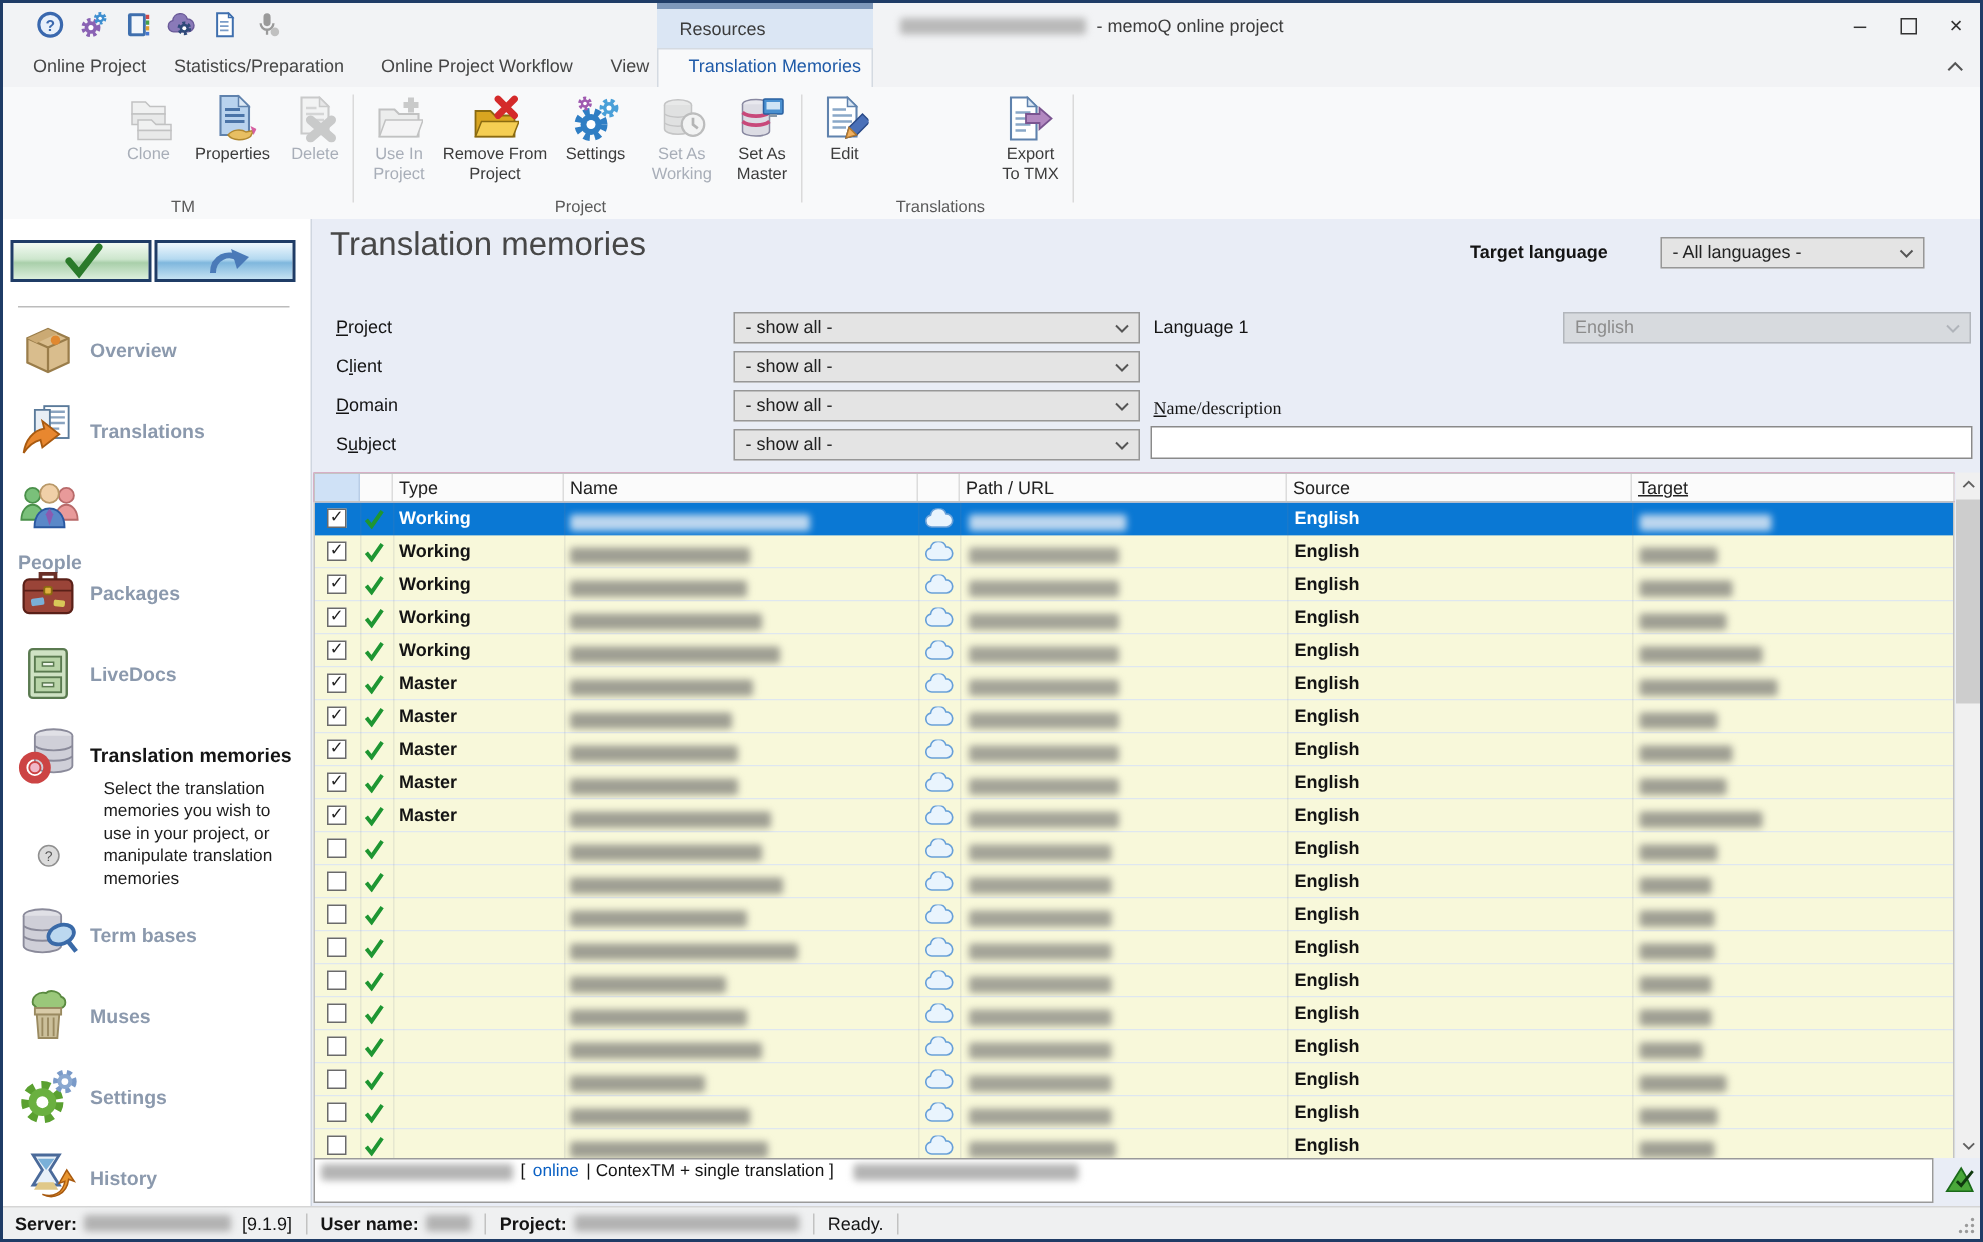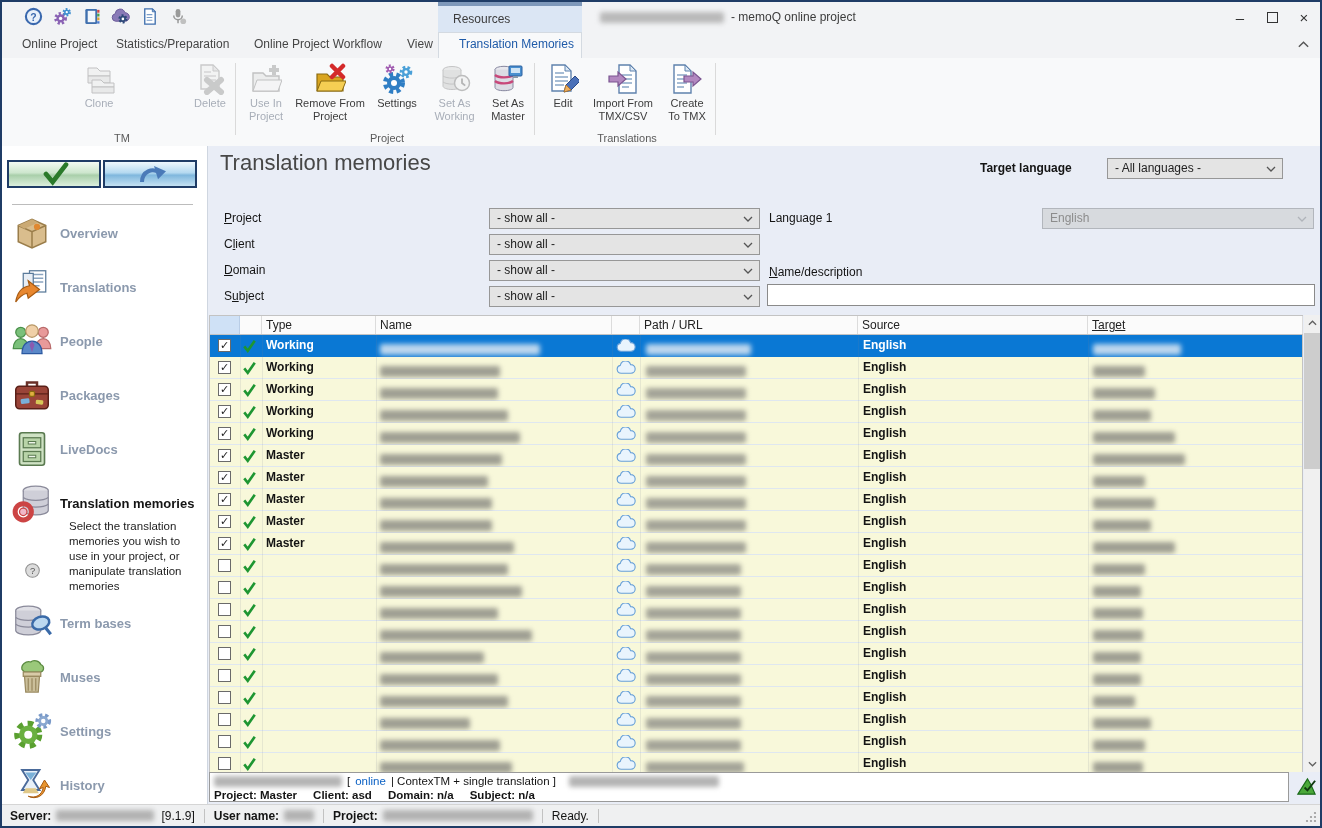--- a/index.html
+++ b/index.html
@@ -206,20 +206,32 @@
         <span class="ricon">
           <svg viewBox="0 0 32 32">
             <path d="M5 5h9l3 3h10v5H5z" fill="#e8e8e8" stroke="#8a8a8a"></path>
             <path d="M5 13h22v7H5z" fill="#d8d8d8" stroke="#8a8a8a"></path>
             <path d="M9 17h9l3 3h10v4H9z" fill="#e8e8e8" stroke="#8a8a8a"></path>
             <path d="M9 24h22v6H9z" fill="#d8d8d8" stroke="#8a8a8a"></path>
           </svg>
         </span>
         <div class="rlabel">Clone</div>
       </div>
+      <div class="rbtn" style="left: 124px; width: 58px;">
+        <span class="ricon">
+          <svg viewBox="0 0 32 32">
+            <path d="M8 1h12l7 7v19H8z" fill="#b9d3ee" stroke="#5f82ad" stroke-width="1.4"></path>
+            <path d="M20 1l7 7h-7z" fill="#dbe8f5" stroke="#5f82ad"></path>
+            <path d="M11 10h10M11 14h13M11 18h13" stroke="#4a74a8" stroke-width="2"></path>
+            <path d="M13 27c3-4 9-4 12-2l5-1-2 4c-4 3-12 3-15-1z" fill="#e8bf62" stroke="#b08830"></path>
+            <path d="M28 21l4 2-2 4z" fill="#d65fa0"></path>
+          </svg>
+        </span>
+        <div class="rlabel">Properties</div>
+      </div>
       <div class="rbtn disabled" style="left: 184px; width: 48px; text-align: center;">
         <span class="ricon">
           <svg viewBox="0 0 32 32">
             <path d="M7 2h12l6 6v18H7z" fill="#ececec" stroke="#9a9a9a" stroke-width="1.4"></path>
             <path d="M19 2l6 6h-6z" fill="#d5d5d5" stroke="#9a9a9a"></path>
             <path d="M10 9h7M10 13h12M10 17h12" stroke="#b0b0b0" stroke-width="1.6"></path>
             <path d="M13 17l14 12M27 17L13 29" stroke="#9a9a9a" stroke-width="6" stroke-linecap="round"></path>
           </svg>
         </span>
         <div class="rlabel">Delete</div>
@@ -296,42 +308,30 @@
           <svg viewBox="0 0 32 32">
             <path d="M5 2h13l6 6v20H5z" fill="#fff" stroke="#5f82ad" stroke-width="1.4"></path>
             <path d="M18 2l6 6h-6z" fill="#dbe8f5" stroke="#5f82ad"></path>
             <path d="M8 10h9M8 14h13M8 18h13M8 22h9" stroke="#8aa8c8" stroke-width="1.6"></path>
             <path d="M17 29l2-7 9-9 5 5-9 9z" fill="#4a70b8" stroke="#2a4a88"></path>
             <path d="M17 29l2-7 5 5z" fill="#f0b060" stroke="#b07830"></path>
           </svg>
         </span>
         <div class="rlabel">Edit</div>
       </div>
-      <div class="rbtn" style="left: 586px; width: 70px;">
-        <span class="ricon">
-          <svg viewBox="0 0 32 32">
-            <path d="M12 2h11l6 6v22H12z" fill="#fff" stroke="#5f82ad" stroke-width="1.4"></path>
-            <path d="M23 2l6 6h-6z" fill="#dbe8f5" stroke="#5f82ad"></path>
-            <path d="M15 12h10M15 16h10M15 20h10M15 24h7" stroke="#8aa8c8" stroke-width="1.6"></path>
-            <path d="M2 13h9V9l8 7-8 7v-4H2z" fill="#b288c0" stroke="#7a5490" stroke-width="1.2"></path>
-          </svg>
-        </span>
-        <div class="rlabel">Import From
-TMX/CSV</div>
-      </div>
       <div class="rbtn" style="left: 658px; width: 54px;">
         <span class="ricon">
           <svg viewBox="0 0 32 32">
             <path d="M3 2h11l6 6v22H3z" fill="#fff" stroke="#5f82ad" stroke-width="1.4"></path>
             <path d="M14 2l6 6h-6z" fill="#dbe8f5" stroke="#5f82ad"></path>
             <path d="M6 12h10M6 16h10M6 20h10M6 24h7" stroke="#8aa8c8" stroke-width="1.6"></path>
             <path d="M13 13h9V9l8 7-8 7v-4h-9z" fill="#b288c0" stroke="#7a5490" stroke-width="1.2"></path>
           </svg>
         </span>
-        <div class="rlabel">Create
+        <div class="rlabel">Export
 To TMX</div>
       </div>
       <div class="rgroup-label" style="left: 625px;">Translations</div>
       <div class="rsep" style="left: 233px;"></div>
       <div class="rsep" style="left: 532px;"></div>
       <div class="rsep" style="left: 713px;"></div>
     </div>
 
   <div class="main">
 
@@ -364,21 +364,21 @@
             <span class="sicon">
               <svg viewBox="0 0 32 32">
                 <rect x="14" y="3" width="13" height="17" fill="#fff" stroke="#5a7a9a"></rect>
                 <path d="M16 6h9M16 9h9M16 12h9M16 15h6" stroke="#8aa4c0" stroke-width="1.3"></path>
                 <path d="M9 5h8v13H9z" fill="#e8eef5" stroke="#5a7a9a"></path>
                 <path d="M3 28c1-7 5-12 11-13l-1-4 9 7-9 7-1-4c-4 1-7 4-9 7z" fill="#e8872f" stroke="#a85a10"></path>
               </svg>
             </span>
             <span class="slabel">Translations</span>
           </div>
-          <div class="side-item" style="top: 173px;">
+          <div class="side-item" style="top: 173px; flex-direction: column;">
             <span class="sicon">
               <svg viewBox="0 0 32 32">
                 <circle cx="7" cy="9" r="4" fill="#7ac07a" stroke="#4a904a"></circle>
                 <path d="M1 22c0-5 3-8 6-8s6 3 6 8z" fill="#7ac07a" stroke="#4a904a"></path>
                 <circle cx="25" cy="9" r="4" fill="#e89a9a" stroke="#b86a6a"></circle>
                 <path d="M19 22c0-5 3-8 6-8s6 3 6 8z" fill="#e89a9a" stroke="#b86a6a"></path>
                 <circle cx="16" cy="8" r="5" fill="#f0d0a8" stroke="#b89868"></circle>
                 <path d="M8 26c0-7 4-10 8-10s8 3 8 10z" fill="#5a88c8" stroke="#2a58a0"></path>
                 <path d="M16 16l-2 3 2 6 2-6z" fill="#8a5ab0"></path>
               </svg>
@@ -533,21 +533,21 @@
       <div class="rlabel2" style="left:561px;top:65px;">Language 1</div>
       <div class="combo disabled" style="left:834px;top:62px;width:272px;">
         <span>English</span>
         <span class="chev">
             <svg viewBox="0 0 10 6">
               <path d="M1 1l4 4 4-4" fill="none" stroke="#b0b4ba" stroke-width="1.3"></path>
             </svg>
           </span>
       </div>
 
-      <div class="rlabel2" style="left:561px;top:119px;"><u>N</u>ame/description</div>
+      <div class="rlabel2" style="left:561px;top:119px;font-family:Liberation Serif, serif;"><u>N</u>ame/description</div>
       <input class="text-input" type="text" value="" style="">
 
       <div class="table">
         <div class="thead" id="thead">
             <div class="hcell first" style="left: 0px; width: 30px;"></div>
             <div class="hcell" style="left: 30px; width: 22px;"></div>
             <div class="hcell" style="left: 52px; width: 114px;">Type</div>
             <div class="hcell" style="left: 166px; width: 236px;">Name</div>
             <div class="hcell" style="left: 402px; width: 28px;"></div>
             <div class="hcell" style="left: 430px; width: 218px;">Path / URL</div>
@@ -940,26 +940,20 @@
       </div>
 
       <div class="info-panel">
         <div class="ip-line1">
           <span class="blur" style="width:128px"></span>
           <span>[</span>
           <span class="ip-online">online</span>
           <span>| ContexTM + single translation ]</span>
           <span class="blur" style="width:150px;margin-left:8px"></span>
         </div>
-        <div class="ip-line2" id="ip-line2">
-            <span>Project: Master</span>
-            <span>Client: asd</span>
-            <span>Domain: n/a</span>
-            <span>Subject: n/a</span>
-          </div>
       </div>
       <span class="corner-icon">
           <svg viewBox="0 0 24 24">
             <path d="M3 20L13 4l3.5 6L21 20z" fill="#4aa83a" stroke="#1a6a1a" stroke-width="1.2"></path>
             <path d="M10 13l3 3 8-10" fill="none" stroke="#103a10" stroke-width="2"></path>
           </svg>
         </span>
     </div>
   </div>
 

